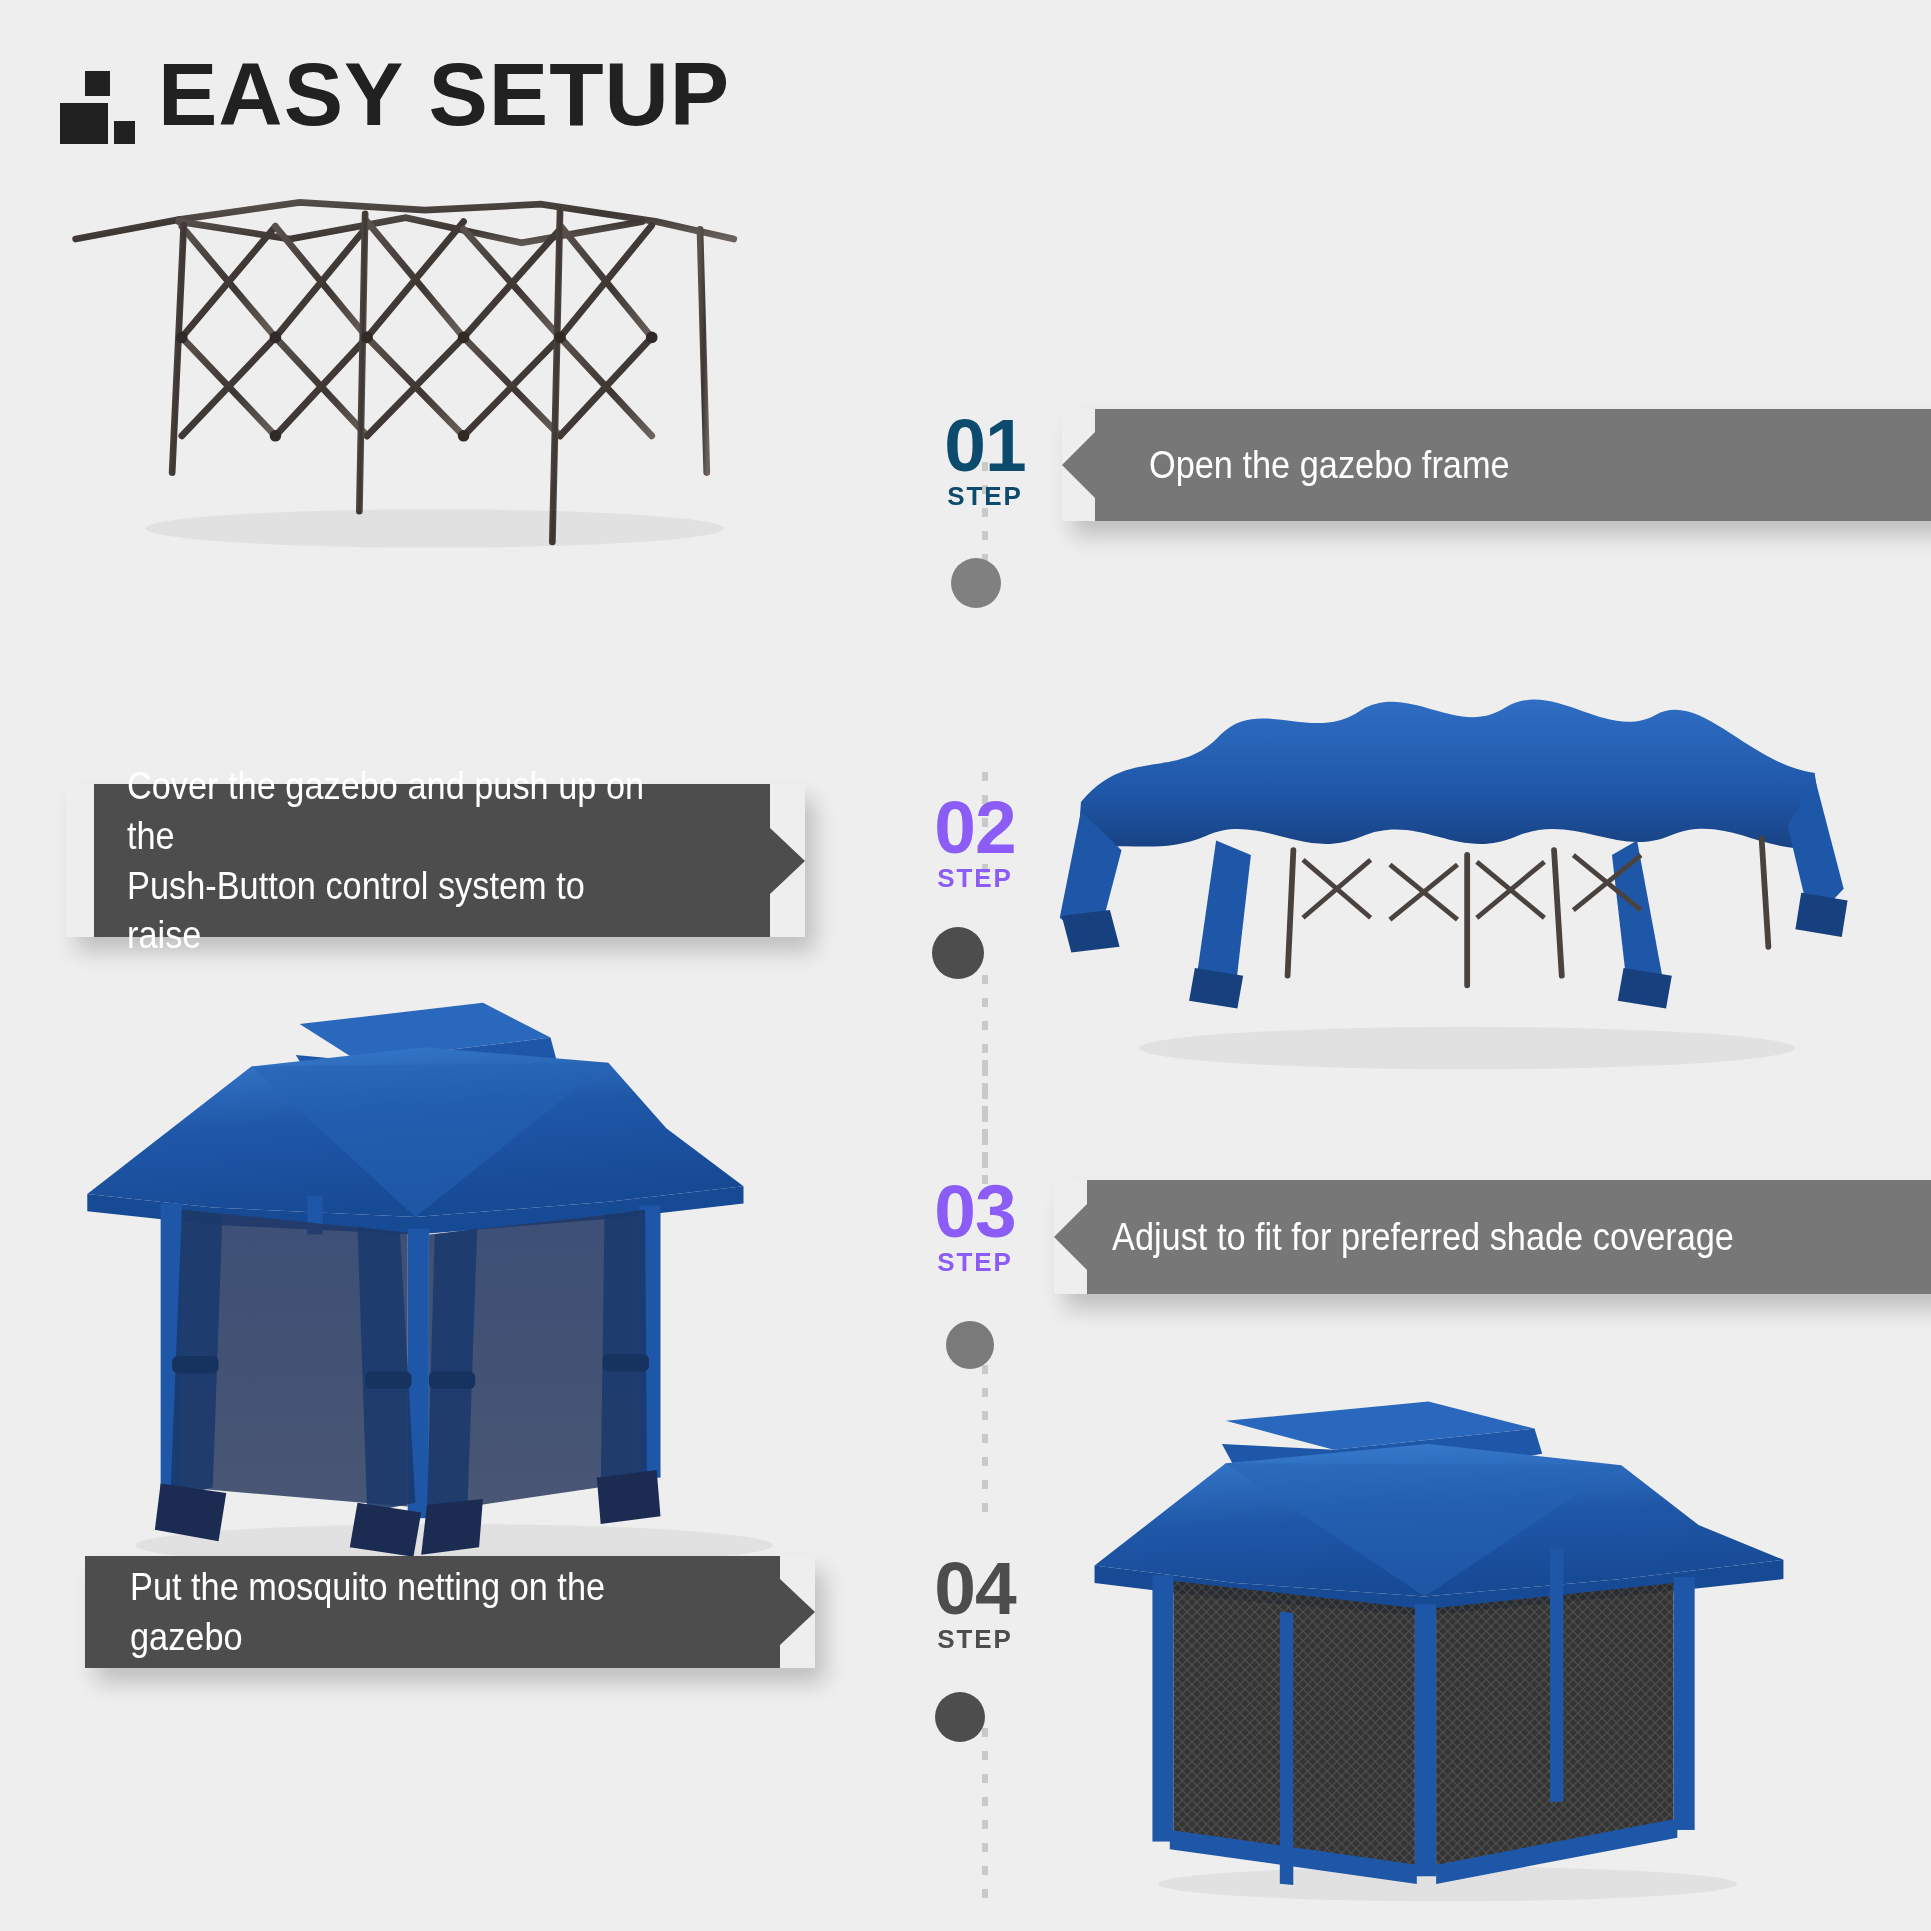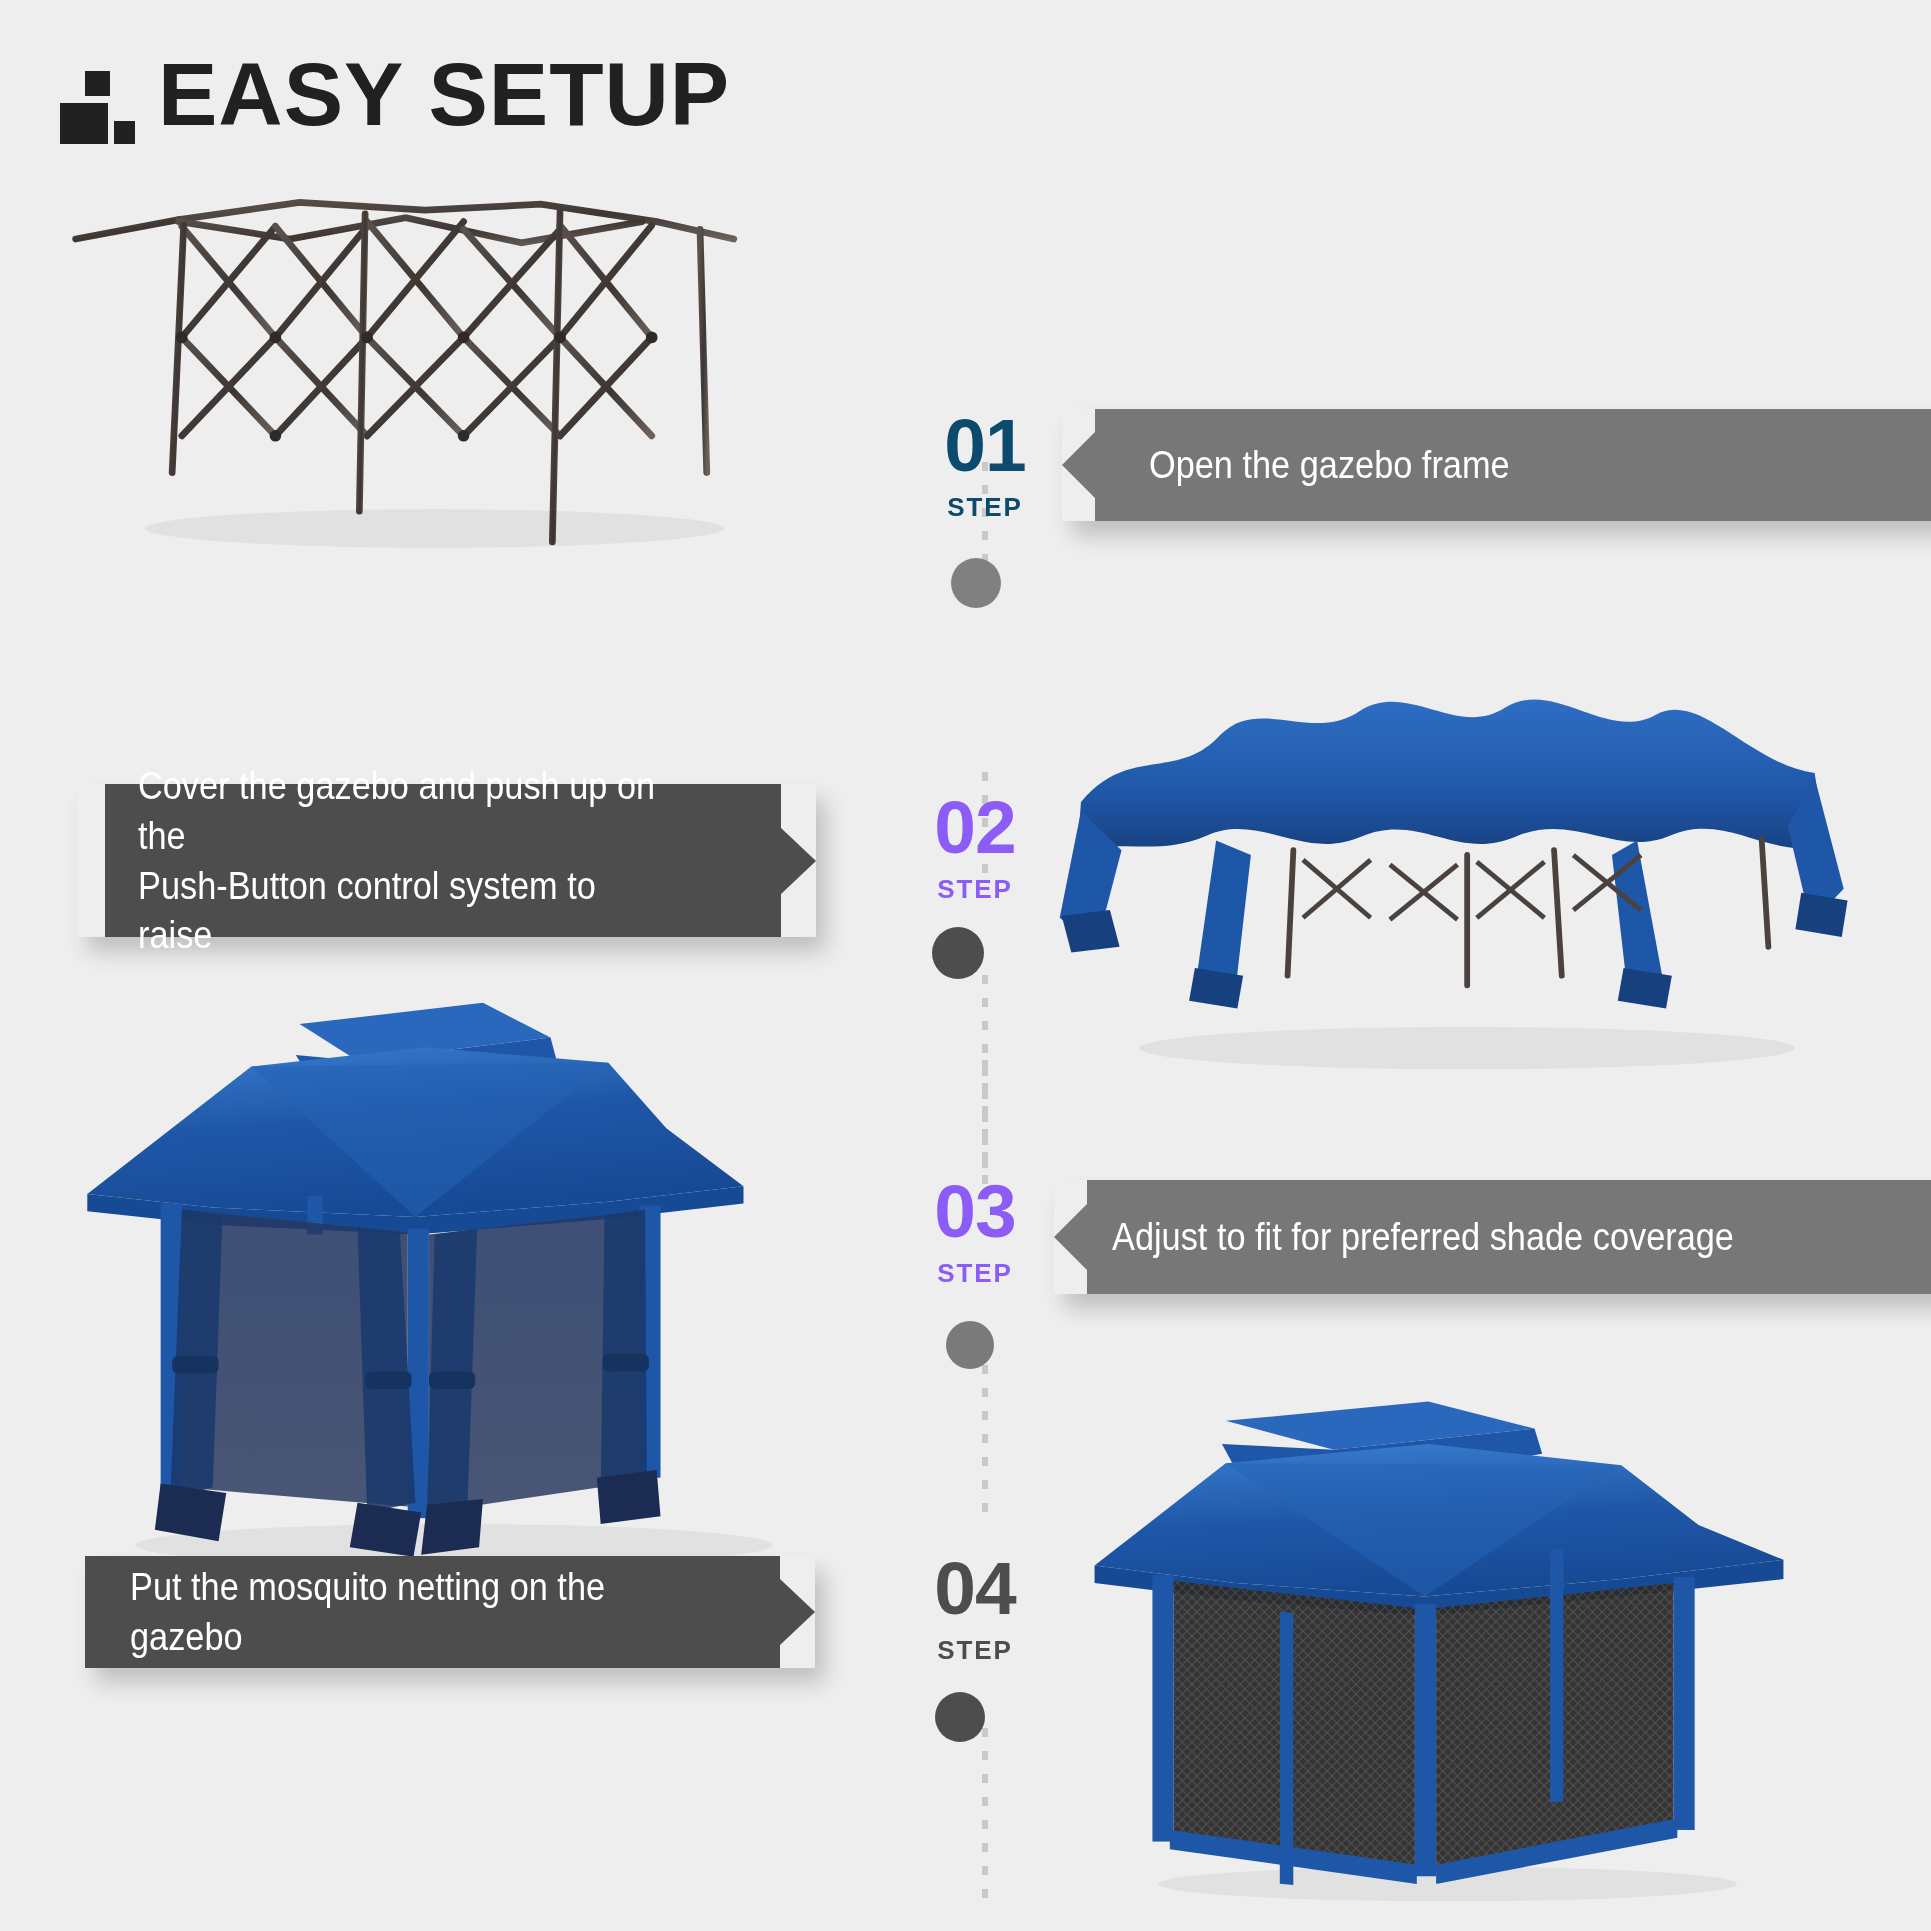--- a/index.html
+++ b/index.html
@@ -20,21 +20,21 @@
   .logo-mark .b3{position:absolute;left:54px;top:60px;width:21px;height:23px;background:#212121;}
   .title-text{
     font-size:89px;line-height:0.92;font-weight:bold;color:#212121;
     letter-spacing:1px;white-space:nowrap;font-family:"Liberation Sans", sans-serif;
   }
   .dotline{position:absolute;left:0;top:0;width:5.8px;background:
      repeating-linear-gradient(to bottom,#c9c9c9 0 8.7px, rgba(0,0,0,0) 8.7px 23px);}
 
   .step-num{position:absolute;text-align:center;width:164px;}
   .step-num .num{font-size:75px;font-weight:bold;line-height:0.95;letter-spacing:-1px;}
-  .step-num .lbl{font-size:26px;font-weight:bold;letter-spacing:1.9px;margin-top:11px;}
+  .step-num .lbl{font-size:26px;font-weight:bold;letter-spacing:1.9px;margin-top:0;}
   .dot{position:absolute;border-radius:50%;}
 
   
   .callout{position:absolute;display:flex;align-items:center;
            box-shadow:9.7px 15.4px 21px rgba(0,0,0,0.20);}
   .callout .body{
     background:#777777;color:#ffffff;display:flex;align-items:center;
     box-sizing:border-box;
   }
   .callout .txt{
@@ -289,21 +289,21 @@
       <div class="txt">Open the gazebo frame</div>
     </div>
   </div>
 
   <div class="step-num" style="left:893px;top:792px;color:#8b5cf6;">
     <div class="num">02</div>
     <div class="lbl">STEP</div>
   </div>
   <div class="dot" style="left:932px;top:927px;width:52px;height:52px;background:#4d4d4d;"></div>
 
-  <div class="callout" style="left:77px;top:784px;padding-left:28px;">
+  <div class="callout" style="left:66px;top:784px;padding-left:28px;">
     <div class="body" style="width:676px;height:153px;padding:0 33px;background:#4d4d4d;">
       <div class="txt">Cover the gazebo and push up on the
 Push-Button control system to raise</div>
     </div>
     <div class="notch-right" style="border-left:35px solid #4d4d4d;"></div>
   </div>
 
   <div class="step-num" style="left:893px;top:1176px;color:#8b5cf6;">
     <div class="num">03</div>
     <div class="lbl">STEP</div>

